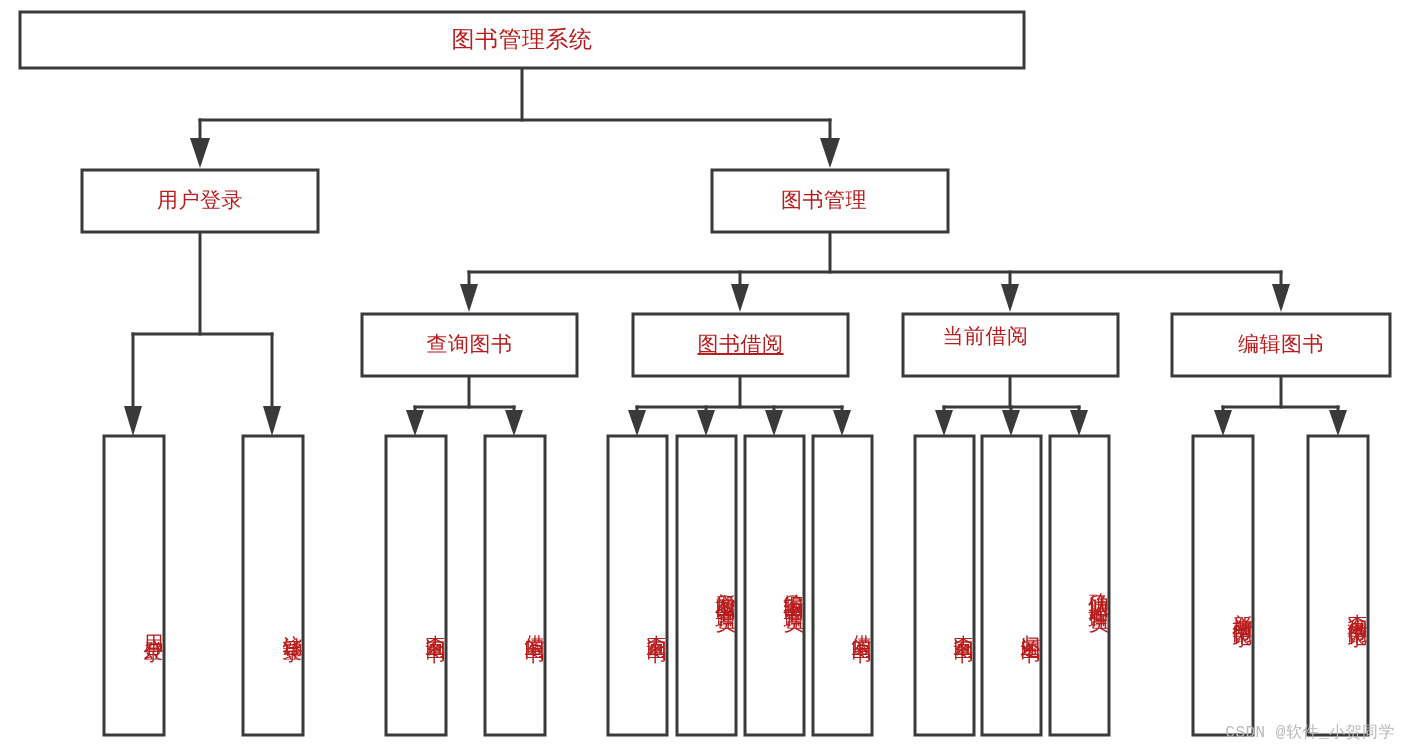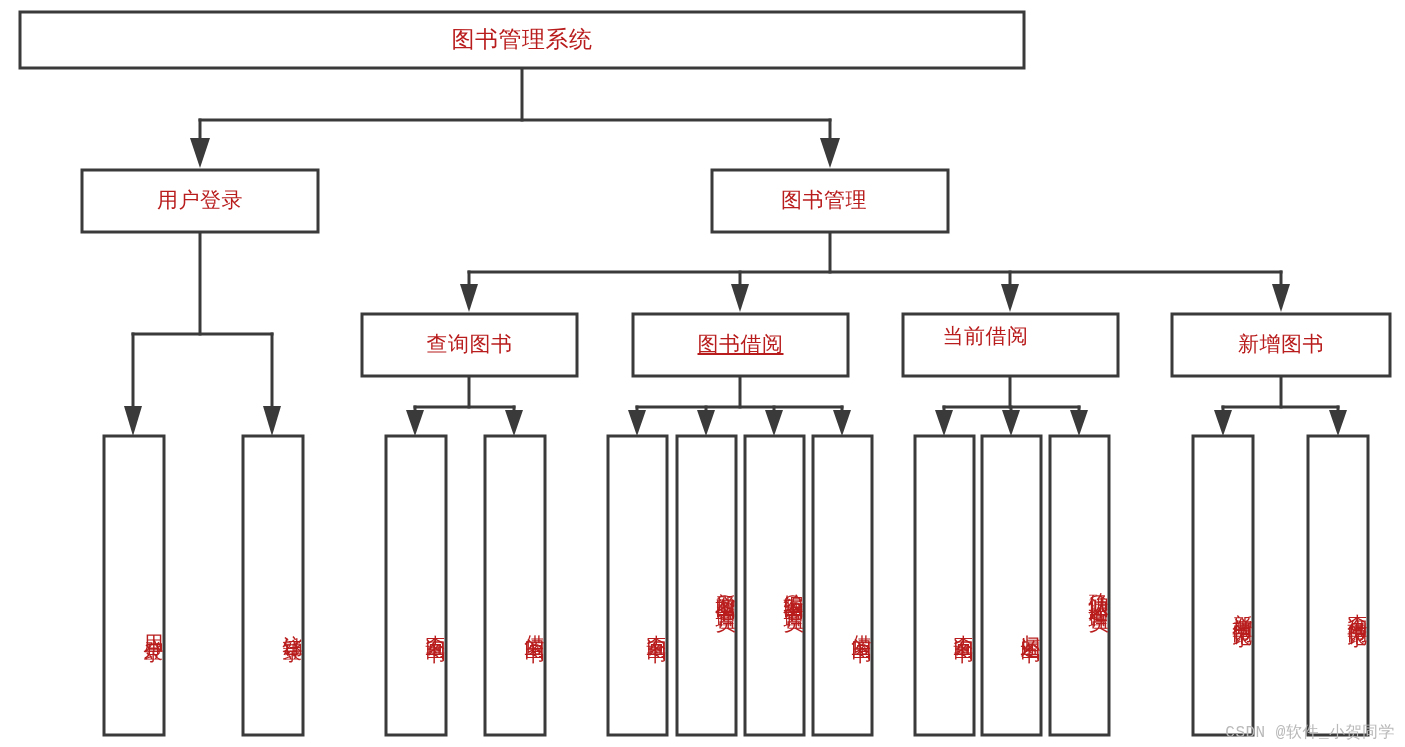--- a/index.html
+++ b/index.html
@@ -191,21 +191,21 @@
   </svg>
 
   <div class="node-label horizontal" style="left:20px; top:12px; width:1004px; height:56px; font-size:23px;">图书管理系统</div>
 
   <div class="node-label horizontal" style="left:82px; top:170px; width:236px; height:62px;">用户登录</div>
   <div class="node-label horizontal" style="left:712px; top:170px; width:224px; height:62px;">图书管理</div>
 
   <div class="node-label horizontal" style="left:362px; top:314px; width:215px; height:62px;">查询图书</div>
   <div class="node-label horizontal" style="left:633px; top:314px; width:215px; height:62px;text-decoration:underline;">图书借阅</div>
   <div class="node-label horizontal" style="left:878px; top:314px; width:215px; height:46px;text-align:center;">当前借阅</div>
-  <div class="node-label horizontal" style="left:1172px; top:314px; width:218px; height:62px;">新增图书</div>
+  <div class="node-label horizontal" style="left:1172px; top:314px; width:218px; height:62px;">编辑图书</div>
 
   <div class="node-label vertical" style="left:104px; top:436px; width:60px; height:299px; padding-top:78px;">用户登录</div>
   <div class="node-label vertical" style="left:243px; top:436px; width:60px; height:299px; padding-top:78px;">注销登录</div>
 
   <div class="node-label vertical" style="left:386px; top:436px; width:60px; height:299px; padding-top:78px;">查询图书</div>
   <div class="node-label vertical" style="left:485px; top:436px; width:60px; height:299px; padding-top:78px;">借阅图书</div>
 
   <div class="node-label vertical" style="left:608px; top:436px; width:59px; height:299px; padding-top:78px;">查询图书</div>
   <div class="node-label vertical" style="left:677px; top:436px; width:59px; height:299px; padding-top:10px;">新增图书（管理员）</div>
   <div class="node-label vertical" style="left:745px; top:436px; width:59px; height:299px; padding-top:10px;">编辑图书（管理员）</div>

